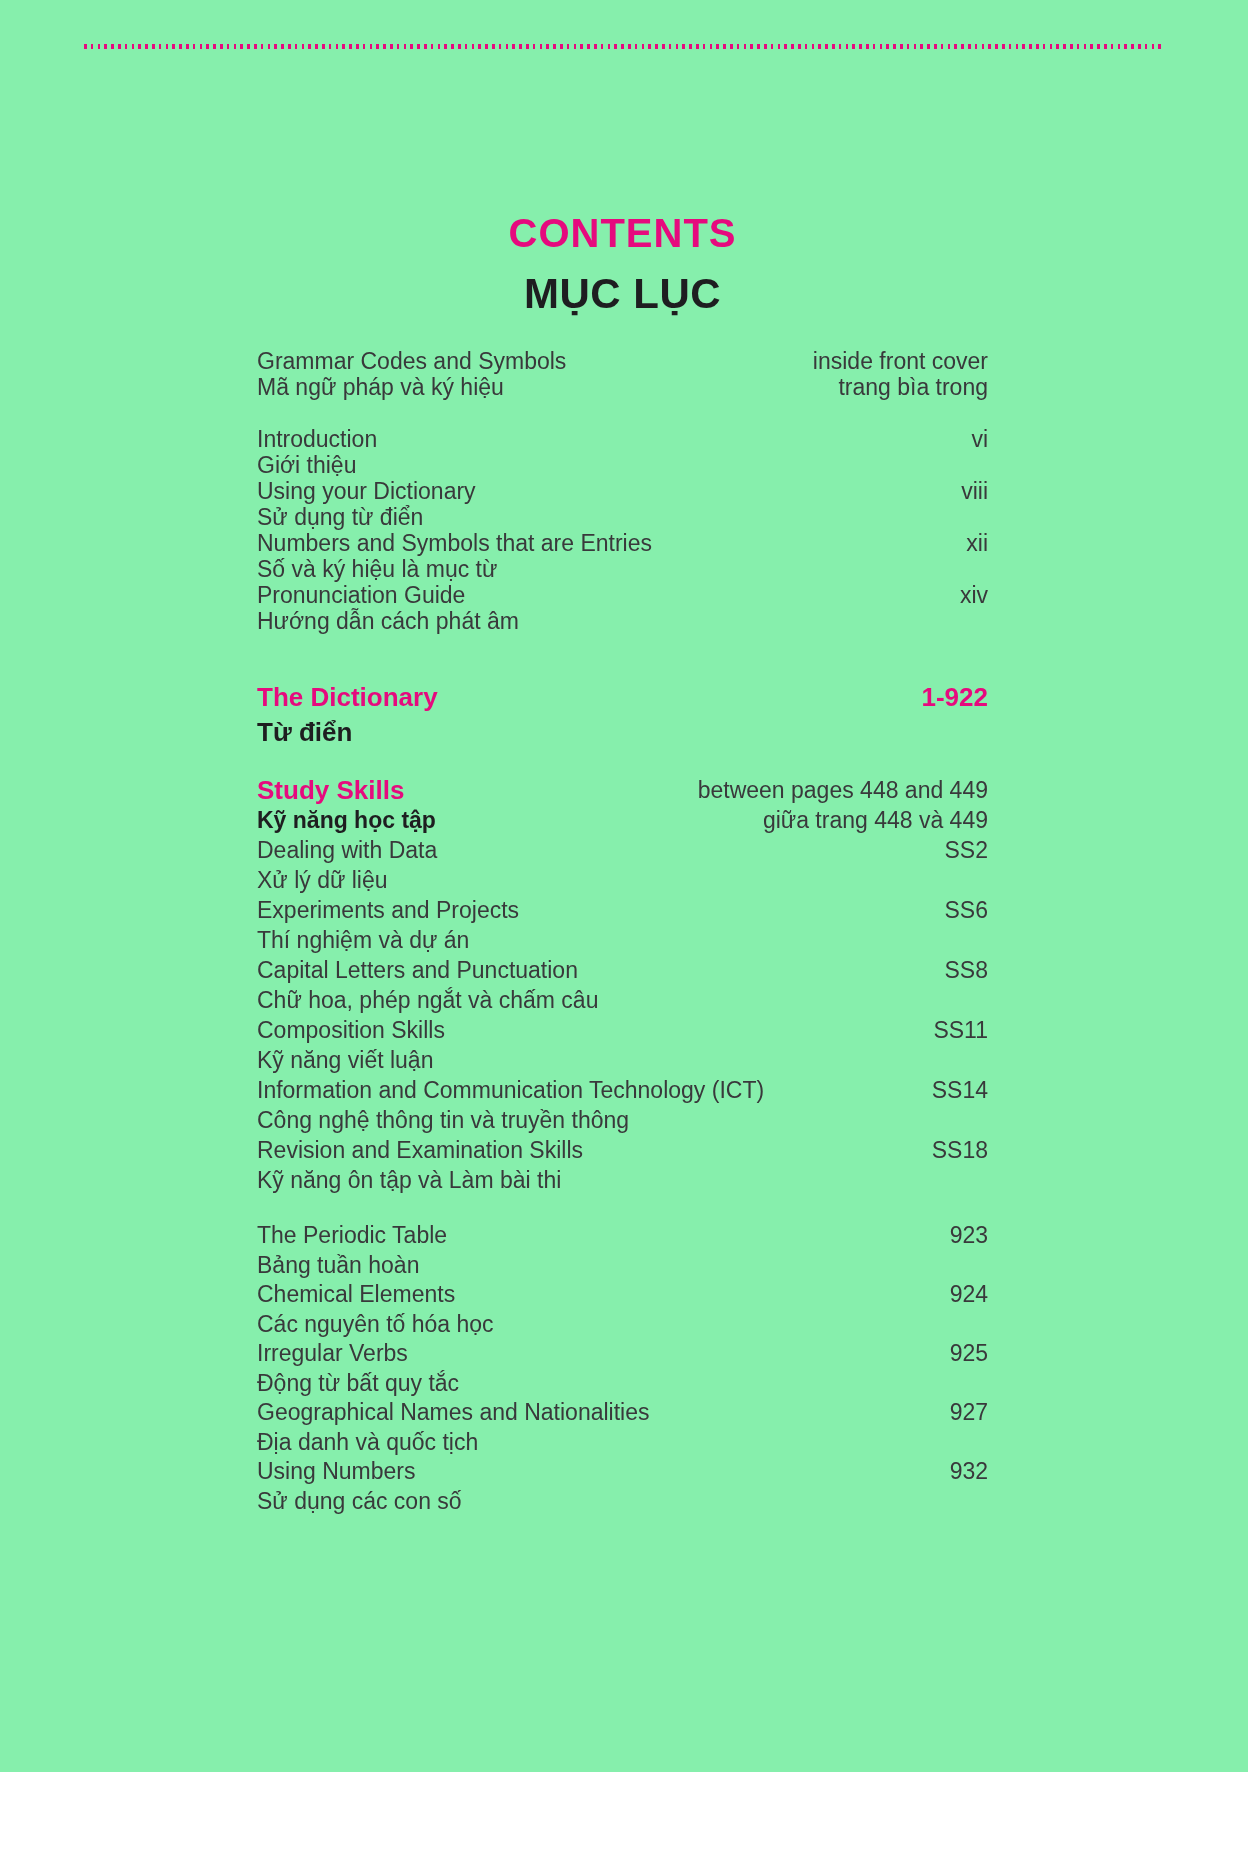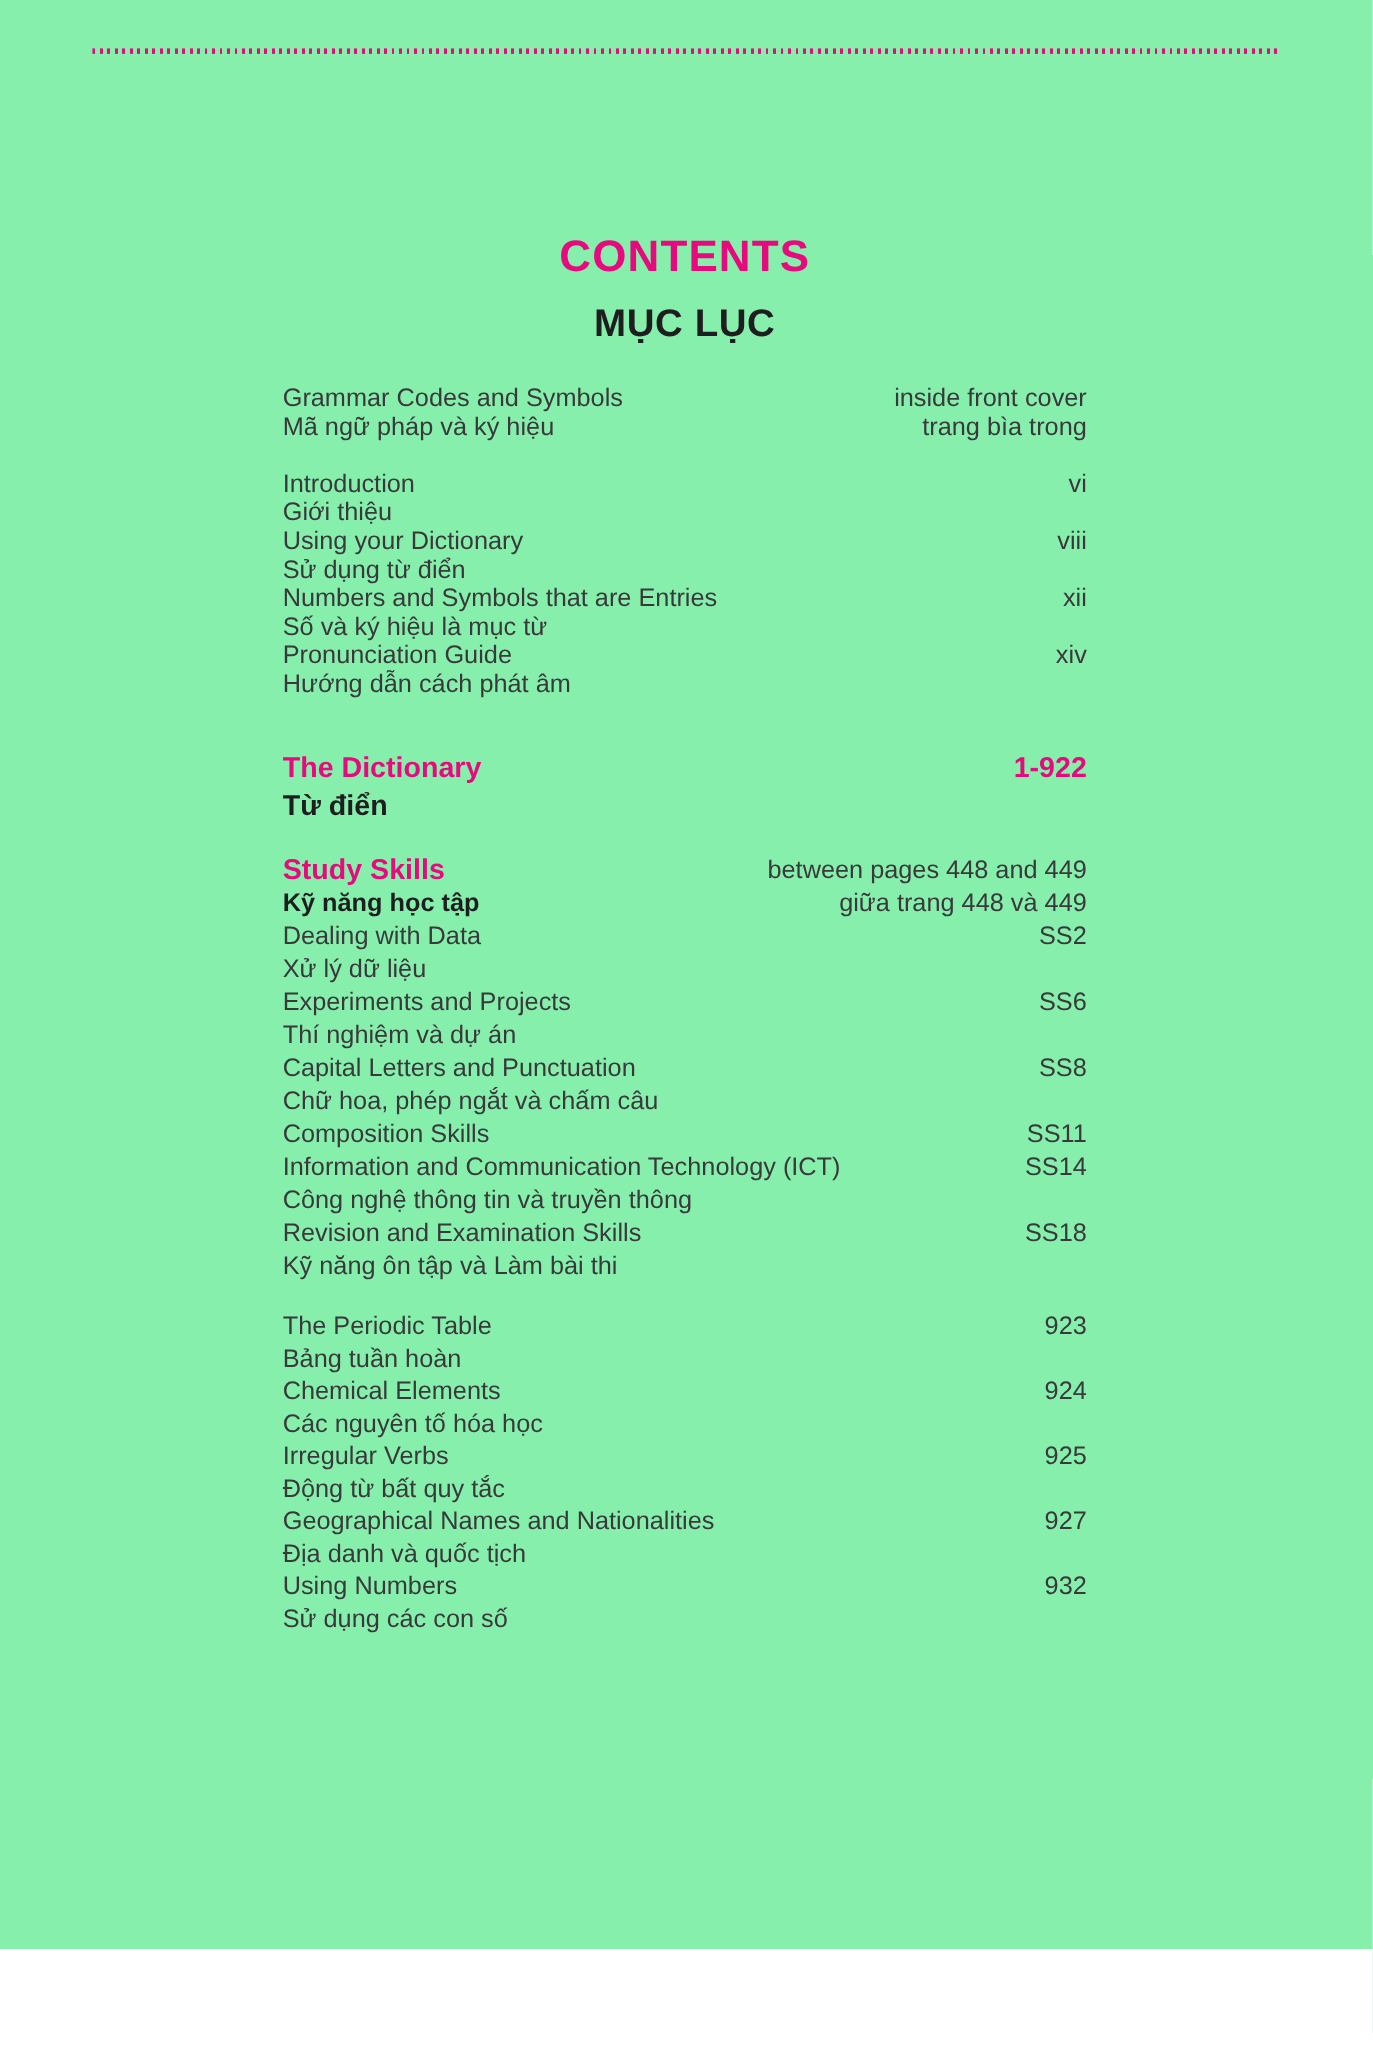--- a/index.html
+++ b/index.html
@@ -13,21 +13,21 @@
     position:relative;width:1248px;height:1772px;background:#86efac;
     font-family:"Liberation Sans","DejaVu Sans",sans-serif;
     color:var(--ink);overflow:hidden;
   }
   .dotted-rule{
     position:absolute;top:44px;left:84px;width:1080px;height:5px;
     background-image:repeating-linear-gradient(to right,var(--accent) 0 2.6px,transparent 2.6px 6.8px);
   }
   .content{position:absolute;left:257px;top:0;width:731px;padding-top:210px}
   .title{margin:0;text-align:center;color:var(--accent);font-size:40px;line-height:46px;font-weight:700;letter-spacing:1px}
-  .subtitle{margin:18px 0 0;text-align:center;color:var(--ink-bold);font-size:35px;line-height:40px;font-weight:700;letter-spacing:.5px}
+  .subtitle{margin:18px 0 0;text-align:center;color:var(--ink-bold);font-size:42px;line-height:40px;font-weight:700;letter-spacing:.5px}
   .row{display:flex;justify-content:space-between;align-items:flex-end}
   .g{font-size:23px}
   .g0{margin-top:34px;line-height:26px}
   .g1{margin-top:26px;line-height:26px}
   .g2{margin-top:46px;line-height:35px}
   .g3{margin-top:25px;line-height:30px}
   .g4{margin-top:26px;line-height:29.5px}
   .vi-b{font-weight:700;color:var(--ink-bold)}
   .acc{font-weight:700;color:var(--accent)}
   .g2 .acc,.g2 .vi-b{font-size:26px}
@@ -146,20 +146,23 @@
           </div>
           <div class="row">
             <span>Chữ hoa, phép ngắt và chấm câu</span>
           </div>
         </div>
         <div>
           <div class="row">
             <span>Composition Skills</span>
             <span class="pg">SS11</span>
           </div>
+          <div class="row">
+            <span>Kỹ năng viết luận</span>
+          </div>
         </div>
         <div>
           <div class="row">
             <span>Information and Communication Technology (ICT)</span>
             <span class="pg">SS14</span>
           </div>
           <div class="row">
             <span>Công nghệ thông tin và truyền thông</span>
           </div>
         </div>

